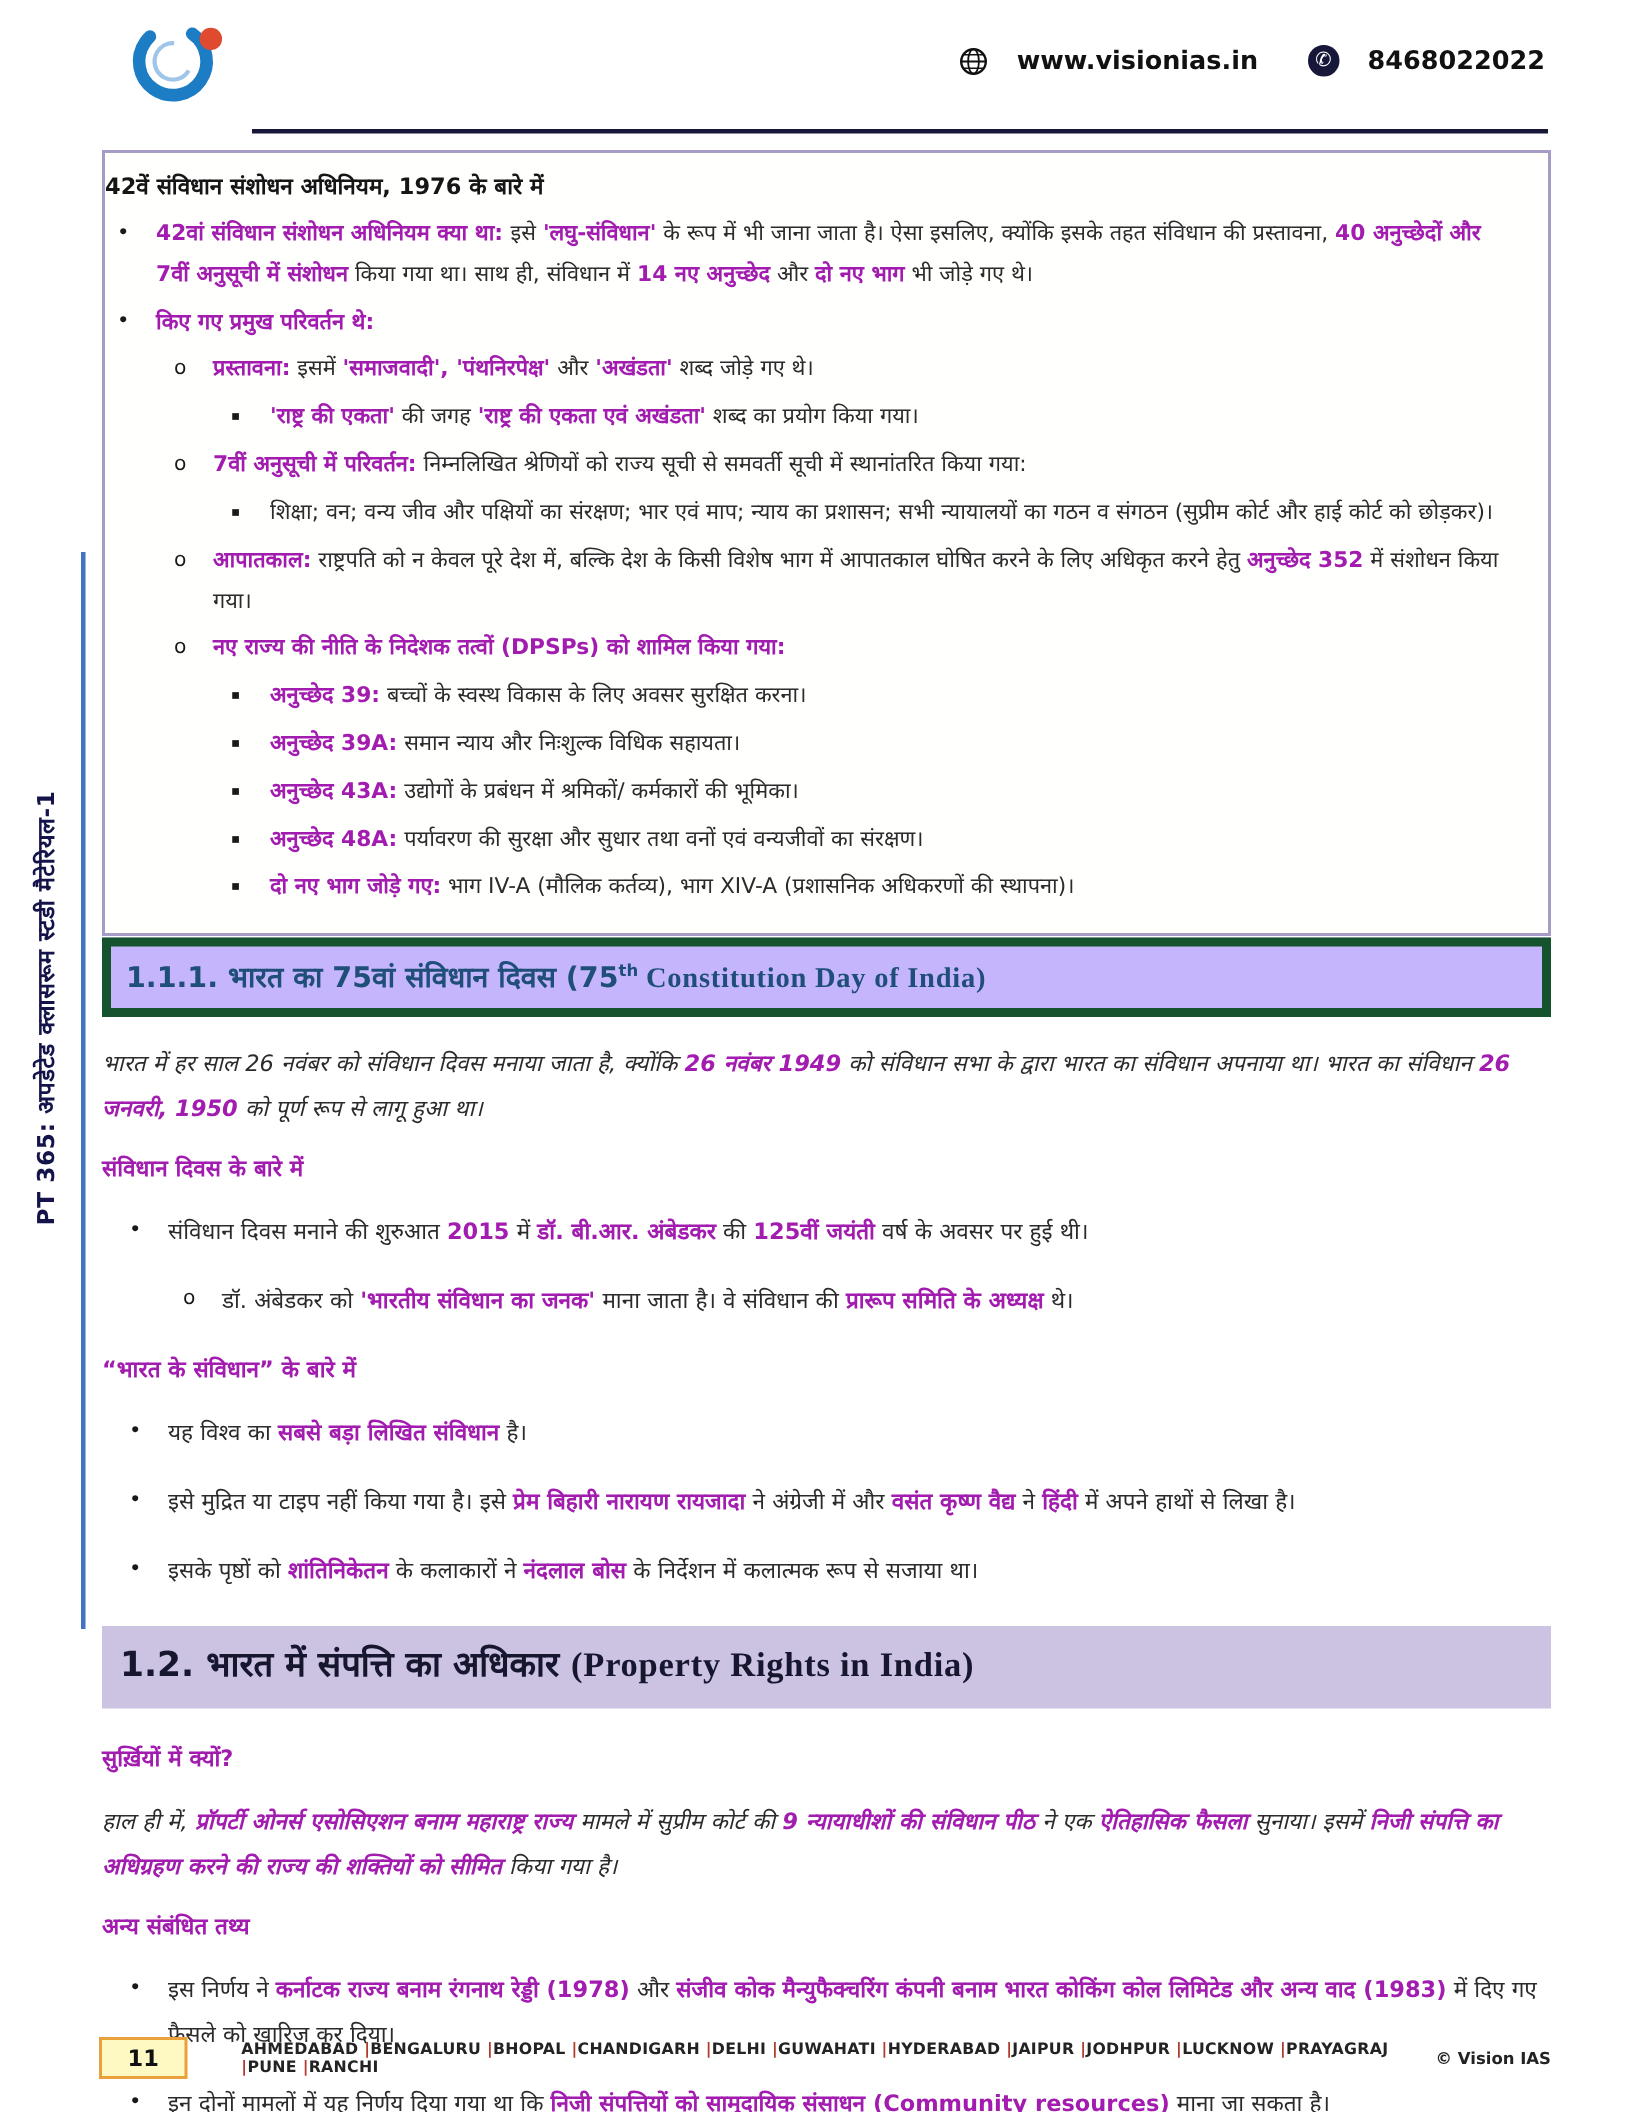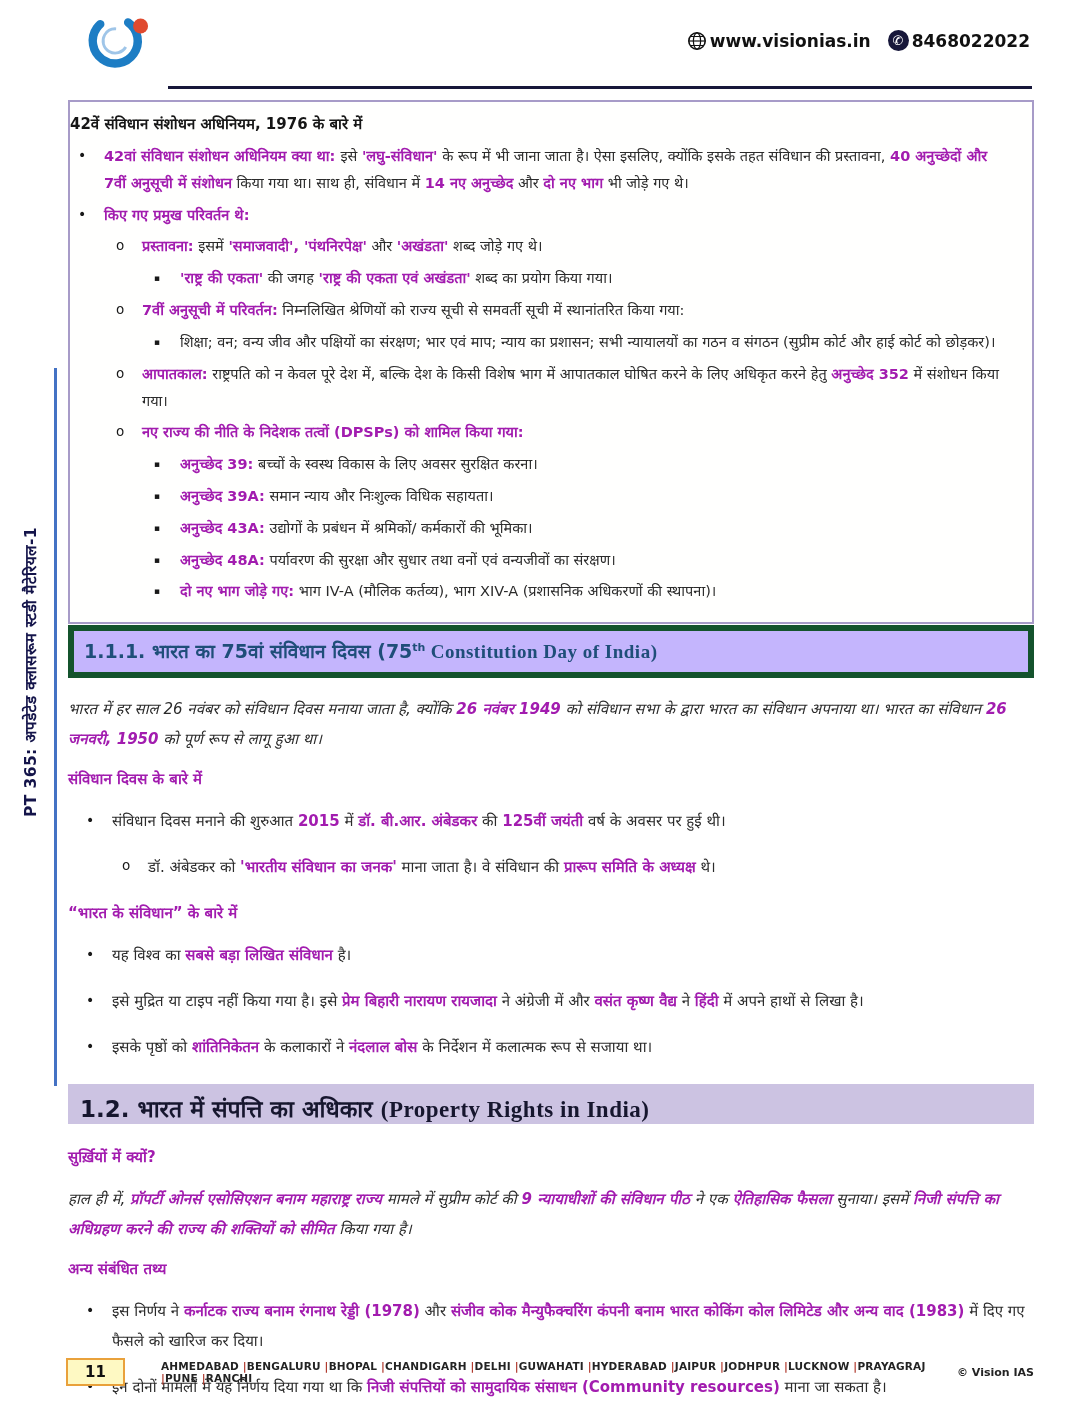--- a/index.html
+++ b/index.html
@@ -11,21 +11,21 @@
     color:#2b2b2b;
     overflow:hidden;
   }
   .bold { font-weight:bold; color:#a21caf; }
 
   
   .header { position:absolute; top:0; left:0; right:0; height:92px; }
   .logo { position:absolute; left:86px; top:10px; width:66px; height:60px; }
   .hdr-right {
     position:absolute; right:58px; top:30px;
-    display:flex; align-items:center; gap:3px;
+    display:flex; align-items:center; gap:19px;
     font-size:17px; font-weight:bold; color:#111;
   }
   .globe-wrap { display:inline-flex; }
   .phone-badge {
     display:inline-flex; align-items:center; justify-content:center;
     width:21px; height:21px; border-radius:50%;
     background:#17173a; color:#fff; font-size:13px; margin-left:14px;
   }
   .hdr-rule { position:absolute; left:168px; right:56px; top:86px; height:3px; background:#17173a; }
 
@@ -76,21 +76,21 @@
   .sec .subhead { font-weight:bold; color:#141414; margin:8px 0 12px 0; }
   .sec .li { margin-bottom:16px; }
   .sec .lvl1 { margin-left:18px; }
   .sec .lvl2 { margin-left:54px; }
 
   .h12 {
     margin-top:22px; margin-bottom:18px;
     background:#ccc3e2;
     color:#16162e;
     font-size:23px; font-weight:bold;
-    padding:8px 12px 0 12px;
+    padding:8px 12px 15px 12px;
   }
 
   
   .footer {
     position:absolute; left:66px; right:54px; bottom:22px;
     display:flex; align-items:center;
   }
   .pageno {
     border:2px solid #e9a13b; color:#111;
     font-size:15px; font-weight:bold;

